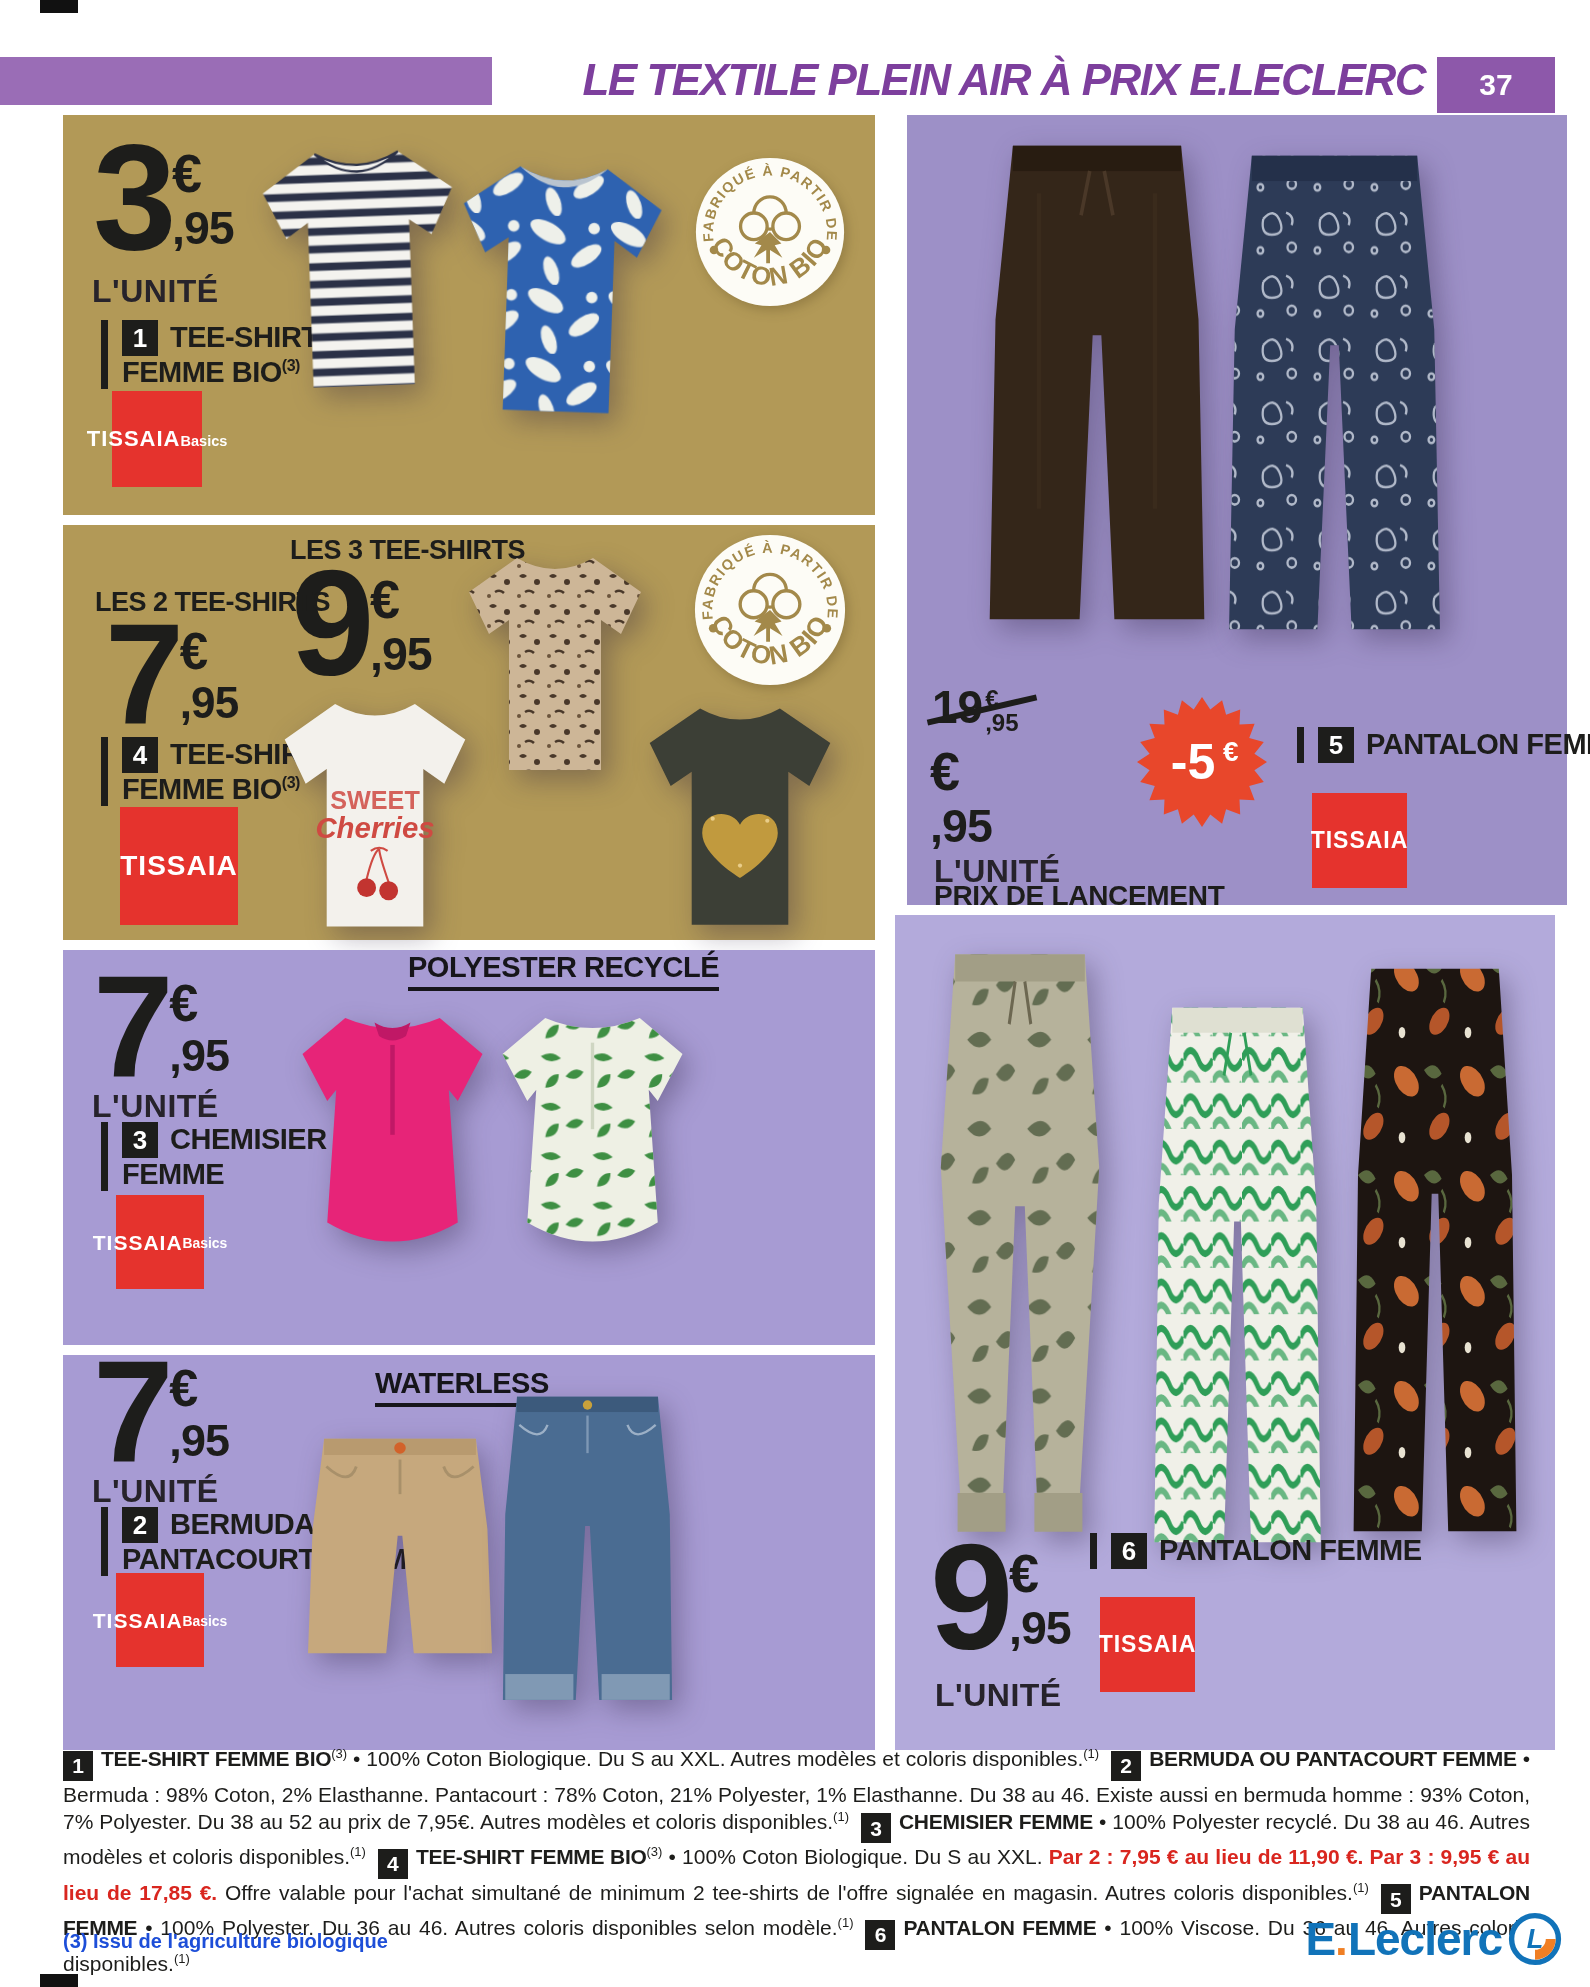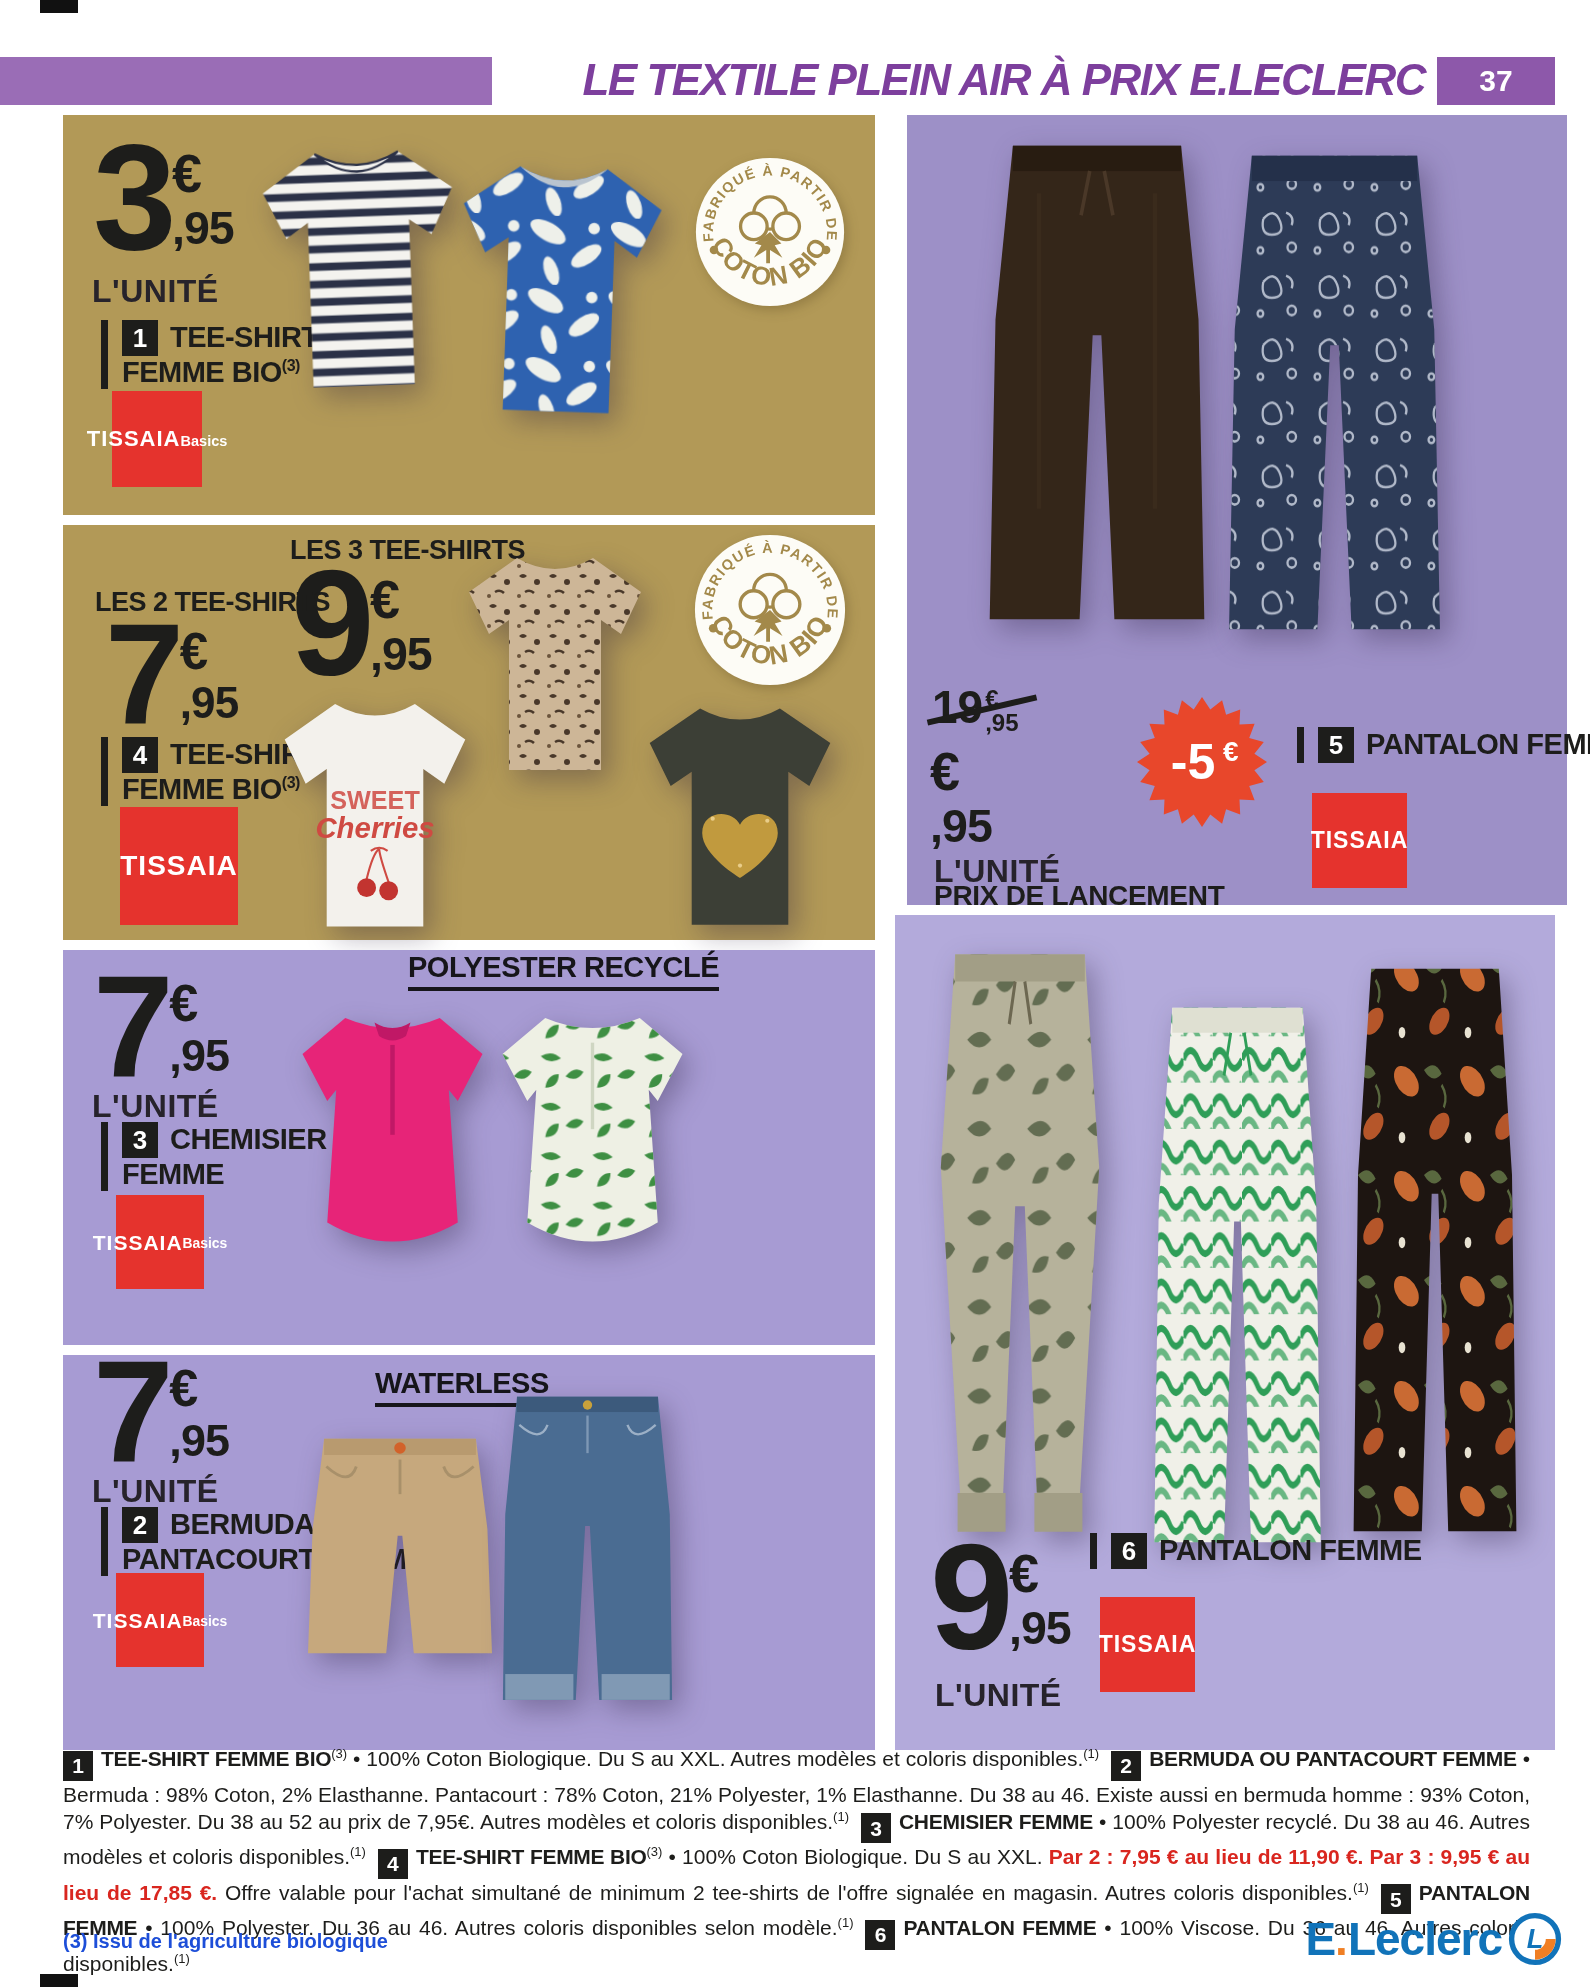--- a/index.html
+++ b/index.html
@@ -5,21 +5,21 @@
   html,body{margin:0;padding:0;background:#fff;}
   .page{position:relative;width:1590px;height:1987px;background:#ffffff;overflow:hidden;
         font-family:"Liberation Sans","DejaVu Sans",sans-serif;color:#1d1d1b;}
   .print-mark{position:absolute;left:40px;width:38px;height:13px;background:#111;}
 
   
   .hdr-bar{position:absolute;left:0;top:57px;width:492px;height:48px;background:#9a6db6;}
   .hdr-title{position:absolute;left:500px;top:52px;width:925px;height:56px;line-height:56px;
              text-align:right;font-size:44px;font-weight:800;font-style:italic;
              letter-spacing:-1.5px;color:#7d3f9d;white-space:nowrap;}
-  .hdr-page{position:absolute;left:1437px;top:57px;width:118px;height:48px;background:#8d58aa;
+  .hdr-page{position:absolute;left:1437px;top:57px;width:118px;height:56px;background:#8d58aa;
             color:#fff;font-size:30px;font-weight:800;display:flex;align-items:center;justify-content:center;}
 
   
   .blk{position:absolute;}
   .gold{background:#b29957;}
   .purpleA{background:#a79bd3;}
   .purpleB{background:#9d90c7;}
   .purpleC{background:#b3aadb;}
 
   

